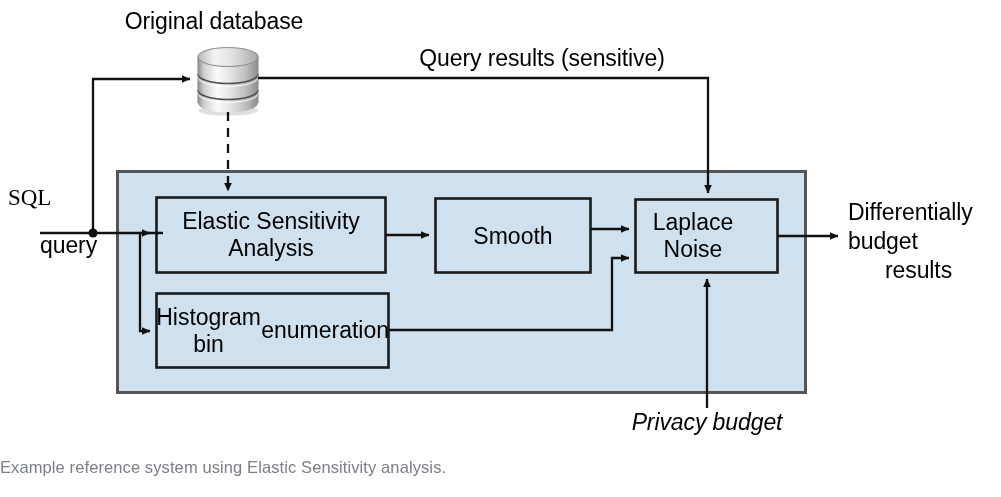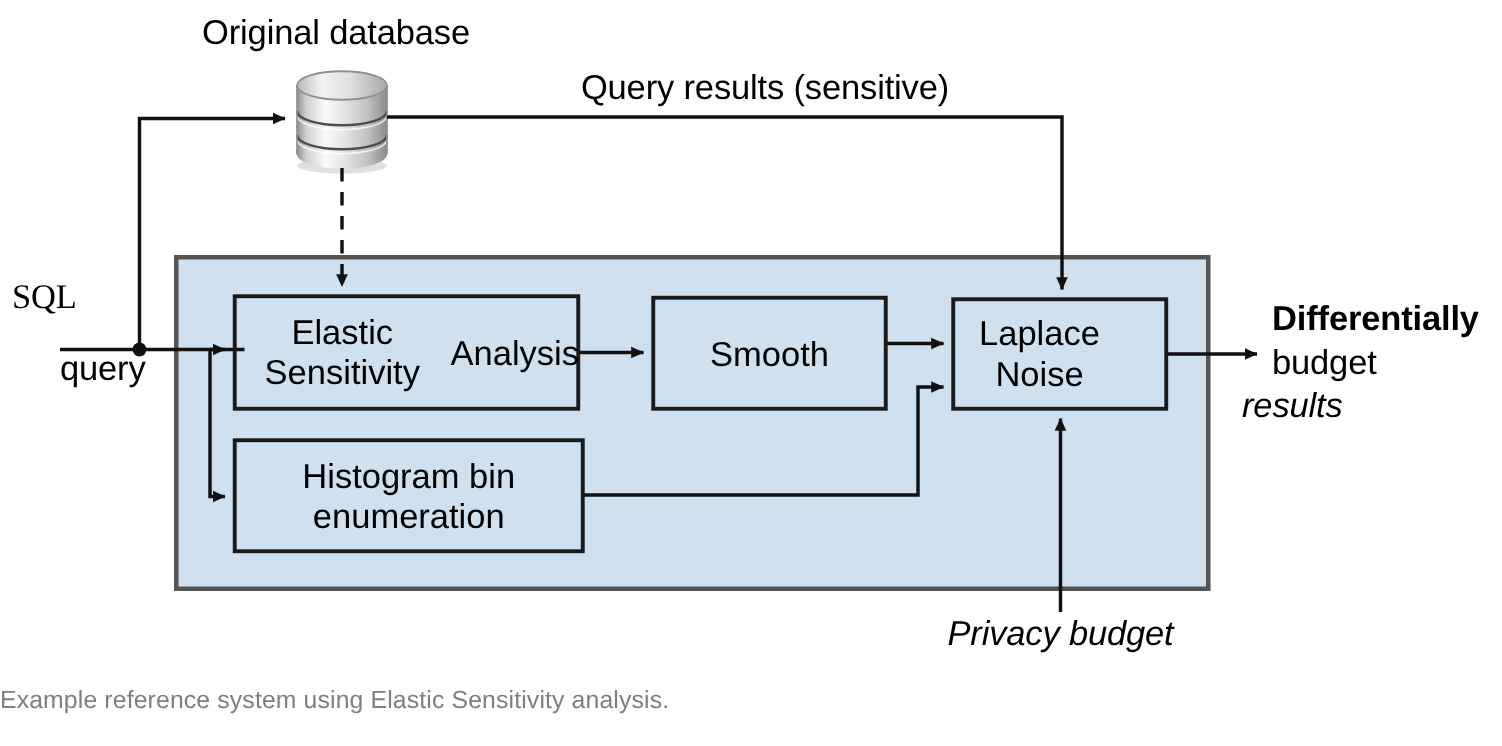--- a/index.html
+++ b/index.html
@@ -112,48 +112,48 @@
 
     <path d="M591,229 L629,229" fill="none" stroke="#111111" stroke-width="2.3" marker-end="url(#arw)"></path>
 
     <path d="M389,330 L612,330 L612,258 L629,258" fill="none" stroke="#111111" stroke-width="2.3" marker-end="url(#arw)"></path>
 
     <path d="M778,236 L838,236" fill="none" stroke="#111111" stroke-width="2.3" marker-end="url(#arw)"></path>
 
     <path d="M707,408 L707,279" fill="none" stroke="#111111" stroke-width="2.3" marker-end="url(#arw)"></path>
   </svg>
 
-  <div class="lbl ctr" style="left:120px;top:8px;width:208px;">Original database</div>
+  <div class="lbl ctr" style="left:110px;top:8px;width:208px;">Original database</div>
 
-  <div class="lbl ctr" style="left:368px;top:45px;width:284px;text-align:center;">Query results (sensitive)</div>
+  <div class="lbl ctr" style="left:400px;top:45px;width:284px;text-align:center;">Query results (sensitive)</div>
 
 
   <div class="lbl" style="left:8px;top:184px;font-family:Liberation Serif, serif;">SQL</div>
   <div class="lbl" style="left:8px;top:232px;margin-left:32px;">query</div>
 
-  <div class="boxlbl" style="left:156px;top:197px;width:230px;height:76px;flex-direction:row;">
+  <div class="boxlbl" style="left:156px;top:197px;width:230px;height:76px;flex-direction:column;">
     <span>Elastic Sensitivity</span>
     <span>Analysis</span>
   </div>
 
   <div class="boxlbl" style="left:435px;top:198px;width:156px;height:76px;flex-direction:column;">
     <span>Smooth</span>
   </div>
 
   <div class="boxlbl" style="left:635px;top:199px;width:116px;height:74px;flex-direction:column;">
     <span>Laplace</span>
     <span>Noise</span>
   </div>
 
-  <div class="boxlbl" style="left:156px;top:293px;width:233px;height:75px;flex-direction:column;">
+  <div class="boxlbl" style="left:156px;top:293px;width:233px;height:75px;flex-direction:row;">
     <span>Histogram bin</span>
     <span>enumeration</span>
   </div>
 
-  <div class="lbl" style="left:848px;top:199px;font-weight:bold;">Differentially</div>
+  <div class="lbl" style="left:848px;top:199px;">Differentially</div>
   <div class="lbl" style="left:848px;top:228px;">budget</div>
-  <div class="lbl" style="left:828px;top:257px;font-style:italic;">results</div>
+  <div class="lbl" style="left:885px;top:257px;">results</div>
 
   <div class="lbl ctr" style="left:590px;top:409px;width:234px;font-style:italic;">Privacy budget</div>
 
   <div class="caption">Example reference system using Elastic Sensitivity analysis.</div>
 
 </div>
 
 </body></html>

